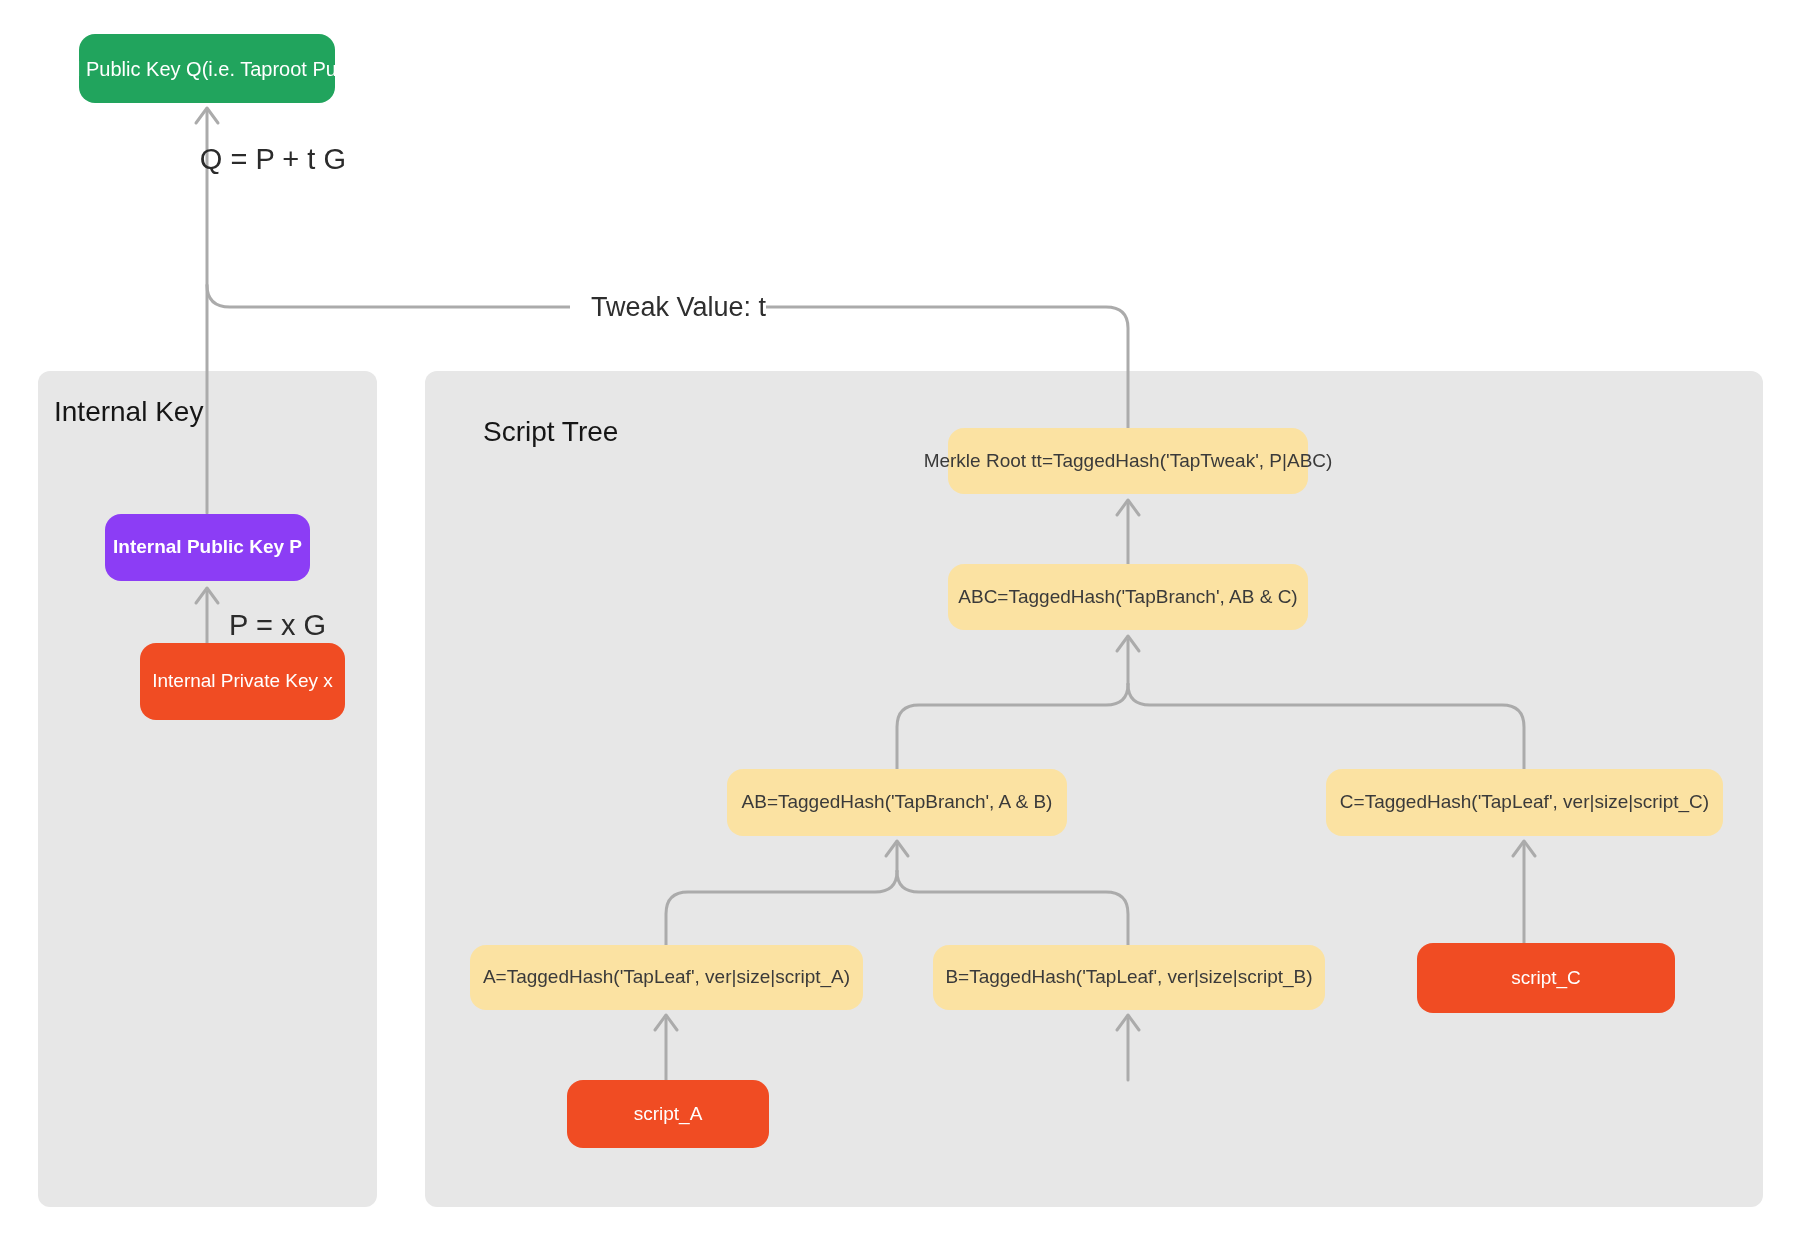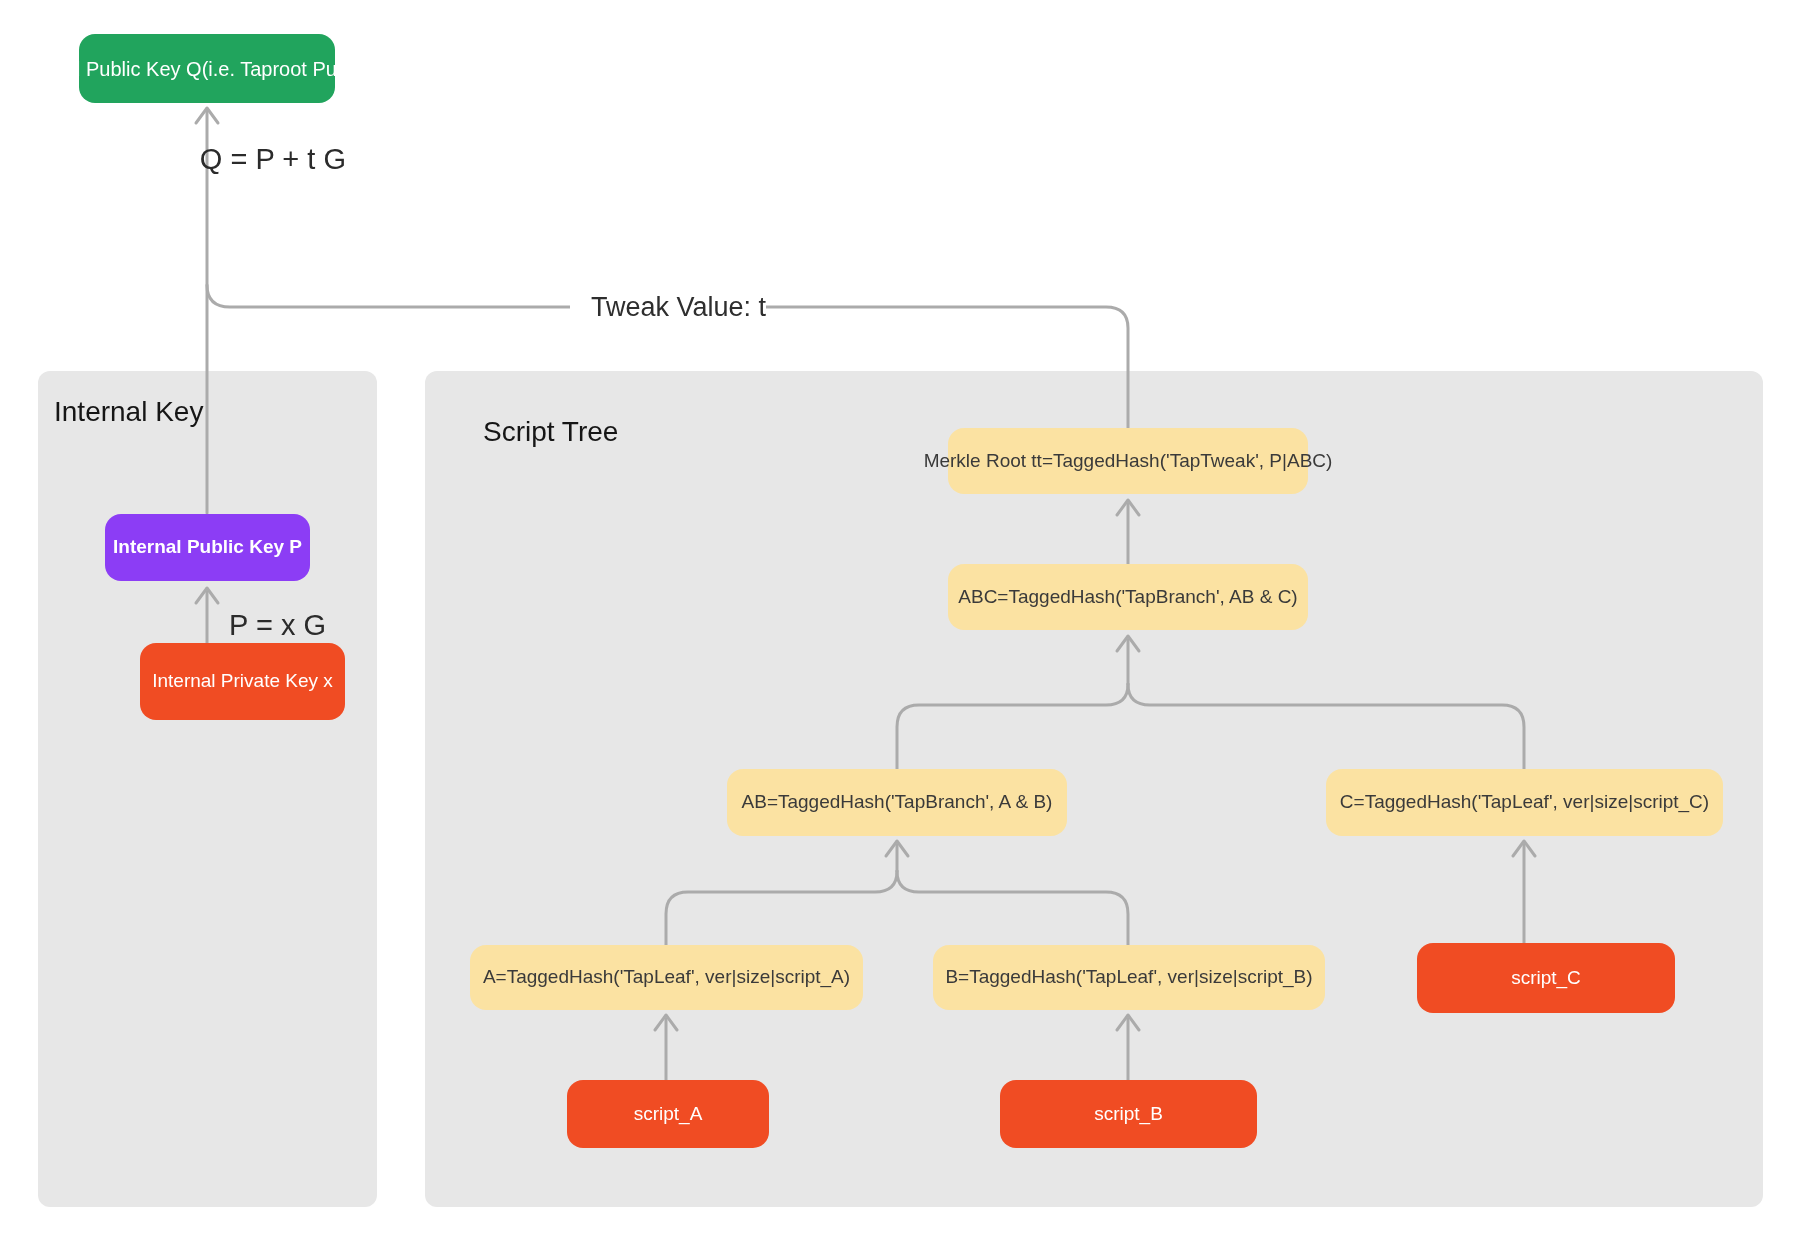--- a/index.html
+++ b/index.html
@@ -130,16 +130,15 @@
     <div>Merkle Root t</div>
     <div>t=TaggedHash('TapTweak', P|ABC)</div>
   </div>
   <div class="box yellow" style="left:948px;top:564px;width:360px;height:66px;">ABC=TaggedHash('TapBranch', AB &amp; C)</div>
   <div class="box yellow" style="left:727px;top:769px;width:340px;height:67px;">AB=TaggedHash('TapBranch', A &amp; B)</div>
   <div class="box yellow" style="left:1326px;top:769px;width:397px;height:67px;">C=TaggedHash('TapLeaf', ver|size|script_C)</div>
   <div class="box yellow" style="left:470px;top:945px;width:393px;height:65px;">A=TaggedHash('TapLeaf', ver|size|script_A)</div>
   <div class="box yellow" style="left:933px;top:945px;width:392px;height:65px;">B=TaggedHash('TapLeaf', ver|size|script_B)</div>
 
   <div class="box solid red" style="left:567px;top:1080px;width:202px;height:68px;font-size:19px;">script_A</div>
-  <div class="box solid red" style="left:1000px;top:1080px;width:257px;height:68px;font-size:19px;">script_B</div>
   <div class="box solid red" style="left:1393px;top:943px;width:258px;height:70px;font-size:19px;margin-left:24px;">script_C</div>
 
 </div>
 
 </body></html>

